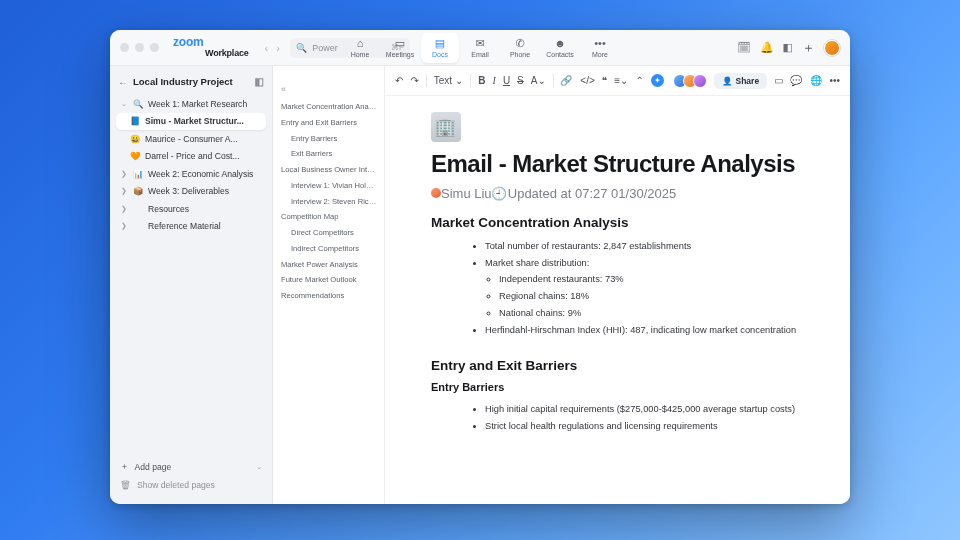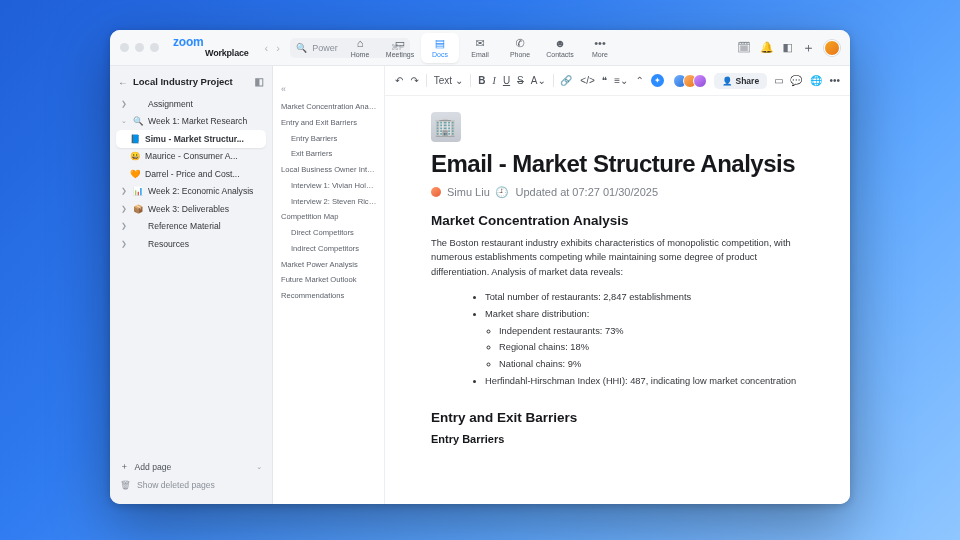--- a/index.html
+++ b/index.html
@@ -129,21 +129,21 @@
   .doc-icon {
     width:30px;height:30px;border-radius:4px;
     background:linear-gradient(180deg,#d9dde3,#c3c8d0);
     display:flex;align-items:center;justify-content:center; font-size:18px;
     margin-bottom:9px;
   }
   h1.doc-title {
     margin:0 0 8px 0; font-size:24px; line-height:1.12; letter-spacing:-.5px;
     color:#16181c; font-weight:700;
   }
-  .meta { display:flex; align-items:center; gap:6px; font-size:11px; color:#7b8089; margin-bottom:14px;}
+  .meta { display:flex; align-items:center; font-size:13px; color:#7b8089; margin-bottom:14px;}
   .meta .av { width:10px;height:10px;border-radius:50%;background:linear-gradient(140deg,#ff9a6b,#e85f3a);}
   h2.sec { margin:0 0 8px 0; font-size:13.5px; color:#16181c; font-weight:700;}
   h2.sec.spaced { margin-top:20px; }
   h3.sub { margin:0 0 8px 0; font-size:11px; color:#16181c; font-weight:700;}
   p.para { margin:0 0 10px 0; font-size:9.3px; line-height:1.55; color:#32353a; }
   ul.bul { margin:0 0 4px 0; padding-left:14px; }
   ul.bul li { font-size:9.3px; line-height:1.8; color:#32353a;margin-left:40px; }
   ul.bul ul { padding-left:14px; margin:0; }
   ul.bul ul li { list-style-type:circle; }
 </style>
@@ -216,25 +216,20 @@
     <div class="wbody">
 
       <div class="sidebar">
         <div class="sb-head">
           <span class="back">←</span>
           <span>Local Industry Project</span>
           <span class="panel-ic">◧</span>
         </div>
         <div class="sb-list">
           <div class="sb-row">
-            <span class="chev">❯</span>
-            <span class="emo"></span>
-            <span>Assignment</span>
-          </div>
-          <div class="sb-row">
             <span class="chev">⌄</span>
             <span class="emo">🔍</span>
             <span>Week 1: Market Research</span>
           </div>
           <div class="sb-row indent1 selected">
             <span class="emo">📘</span>
             <span>Simu - Market Structur...</span>
           </div>
           <div class="sb-row indent1">
             <span class="emo">😀</span>
@@ -250,26 +245,26 @@
             <span>Week 2: Economic Analysis</span>
           </div>
           <div class="sb-row">
             <span class="chev">❯</span>
             <span class="emo">📦</span>
             <span>Week 3: Deliverables</span>
           </div>
           <div class="sb-row">
             <span class="chev">❯</span>
             <span class="emo"></span>
-            <span>Reference Material</span>
+            <span>Resources</span>
           </div>
           <div class="sb-row">
             <span class="chev">❯</span>
             <span class="emo"></span>
-            <span>Resources</span>
+            <span>Reference Material</span>
           </div>
         </div>
         <div class="sb-foot">
           <div class="r">
             <span>＋</span>
             <span>Add page</span>
             <span class="caret">⌄</span>
           </div>
           <div class="r muted">
             <span>🗑</span>
@@ -335,32 +330,35 @@
           <div class="doc-icon">🏢</div>
           <h1 class="doc-title">Email - Market Structure Analysis</h1>
           <div class="meta">
             <span class="av"></span>
             <span>Simu Liu</span>
             <span>🕘</span>
             <span>Updated at 07:27 01/30/2025</span>
           </div>
 
           <h2 class="sec">Market Concentration Analysis</h2>
-          <p class="para">The Boston restaurant industry exhibits characteristics of monopolistic competition, with numerous establishments competing while maintaining some degree of product differentiation. Analysis of market data reveals:</p>
 
           <ul class="bul">
             <li>Total number of restaurants: 2,847 establishments</li>
             <li>Market share distribution:</li>
             <ul>
               <li>Independent restaurants: 73%</li>
               <li>Regional chains: 18%</li>
               <li>National chains: 9%</li>
             </ul>
             <li>Herfindahl-Hirschman Index (HHI): 487, indicating low market concentration</li>
           </ul>
 
           <h2 class="sec spaced">Entry and Exit Barriers</h2>
           <h3 class="sub">Entry Barriers</h3>
+          <ul class="bul">
+            <li>High initial capital requirements ($275,000-$425,000 average startup costs)</li>
+            <li>Strict local health regulations and licensing requirements</li>
+          </ul>
         </div>
       </div>
     </div>
   </div>
 </div>
 
 </body></html>

